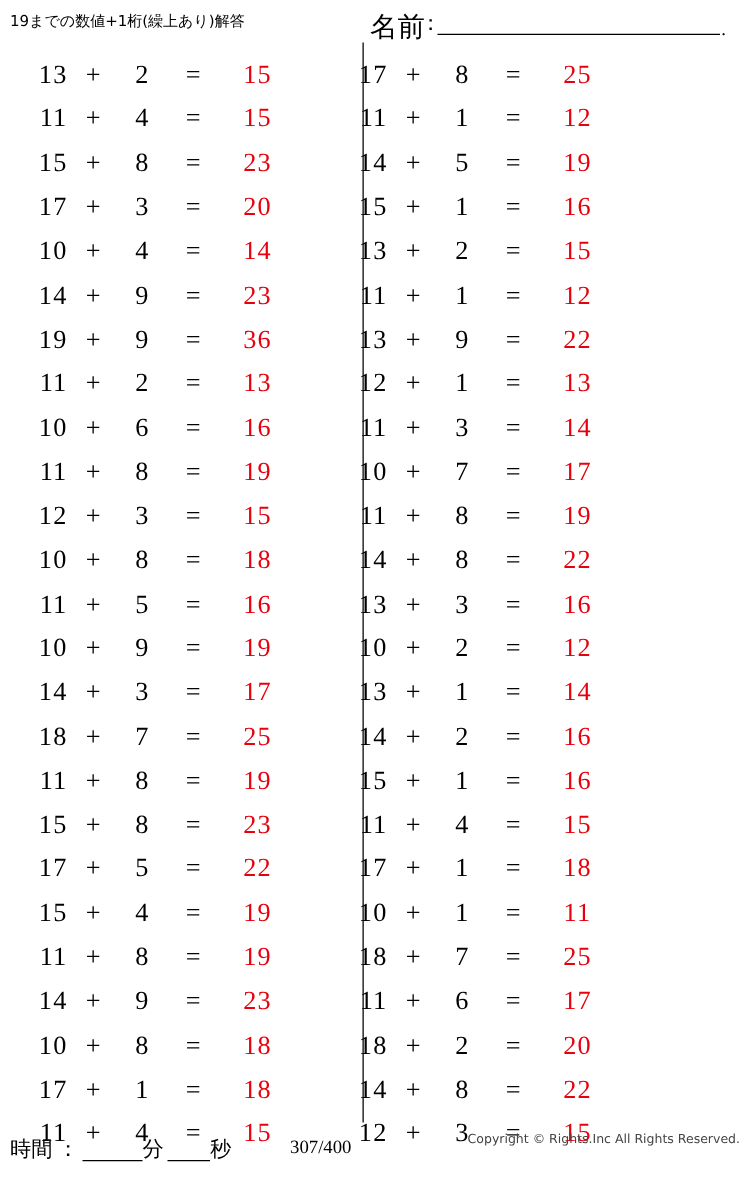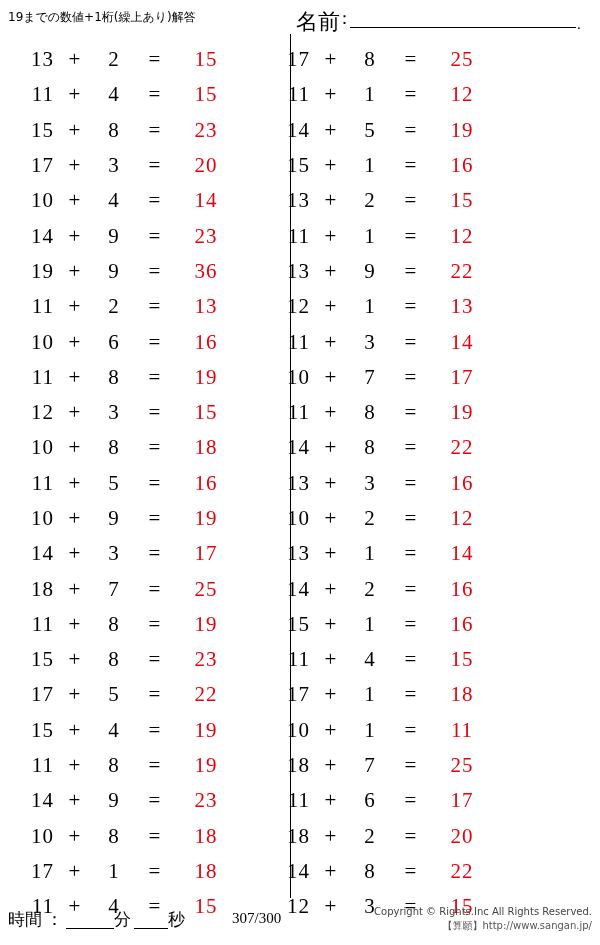--- a/index.html
+++ b/index.html
@@ -558,20 +558,19 @@
       </div>
   </div>
 
   <div class="footer">
     <span class="time-label">時間</span>
     <span class="time-colon">：</span>
     <span class="min-line"></span>
     <span class="min-label">分</span>
     <span class="sec-line"></span>
     <span class="sec-label">秒</span>
-    <span class="page-num">307/300</span>
+    <span class="page-num">307/400</span>
     <div class="copyright">
       <div class="line1">Copyright © Rights.Inc All Rights Reserved.</div>
-      <div class="line2">【算願】http://www.sangan.jp/</div>
     </div>
   </div>
 
 </div>
 
 </body></html>

